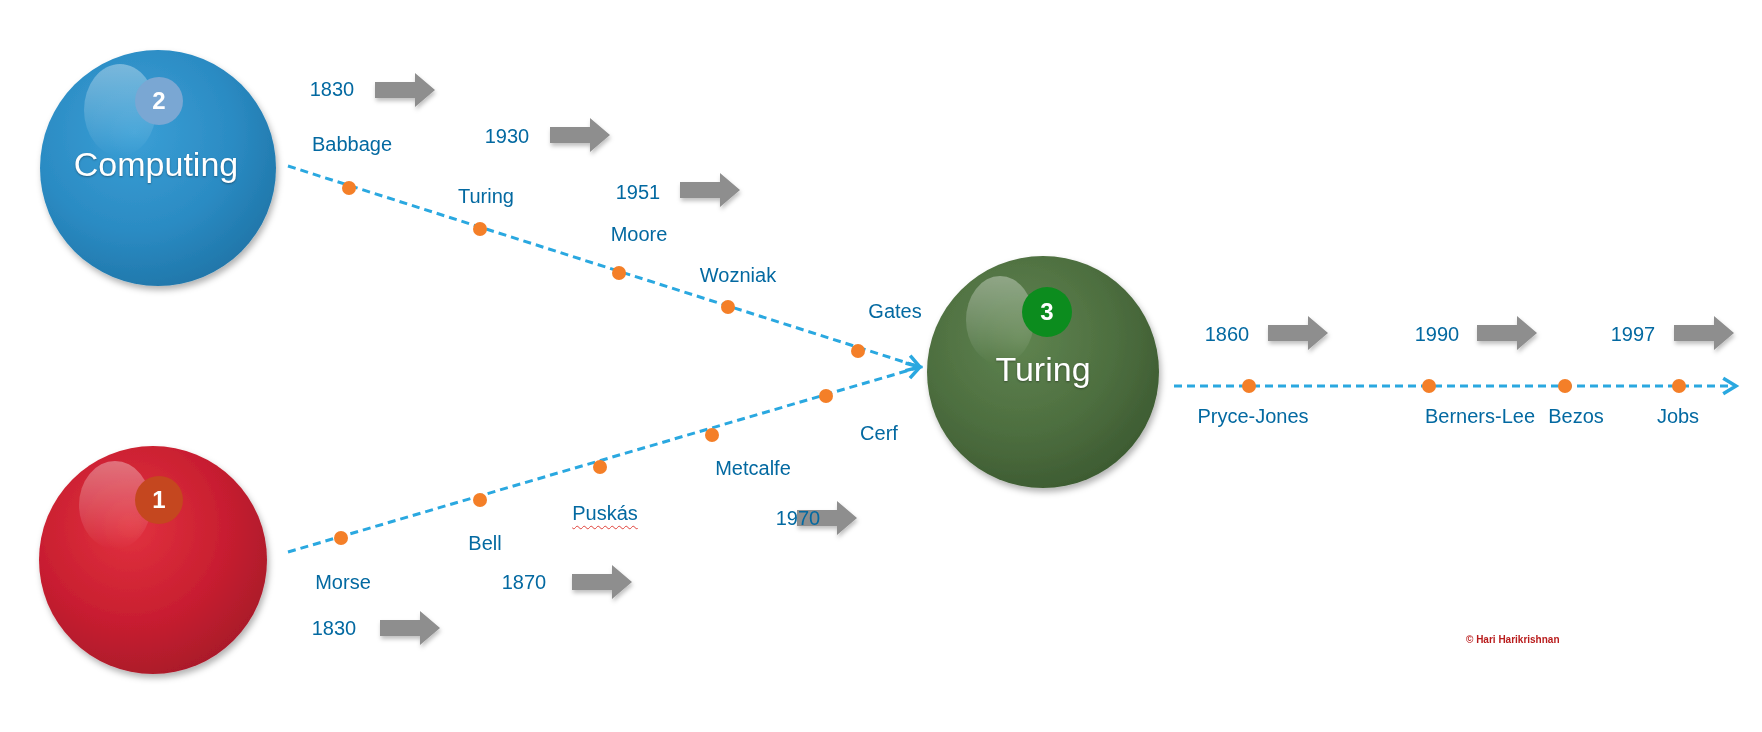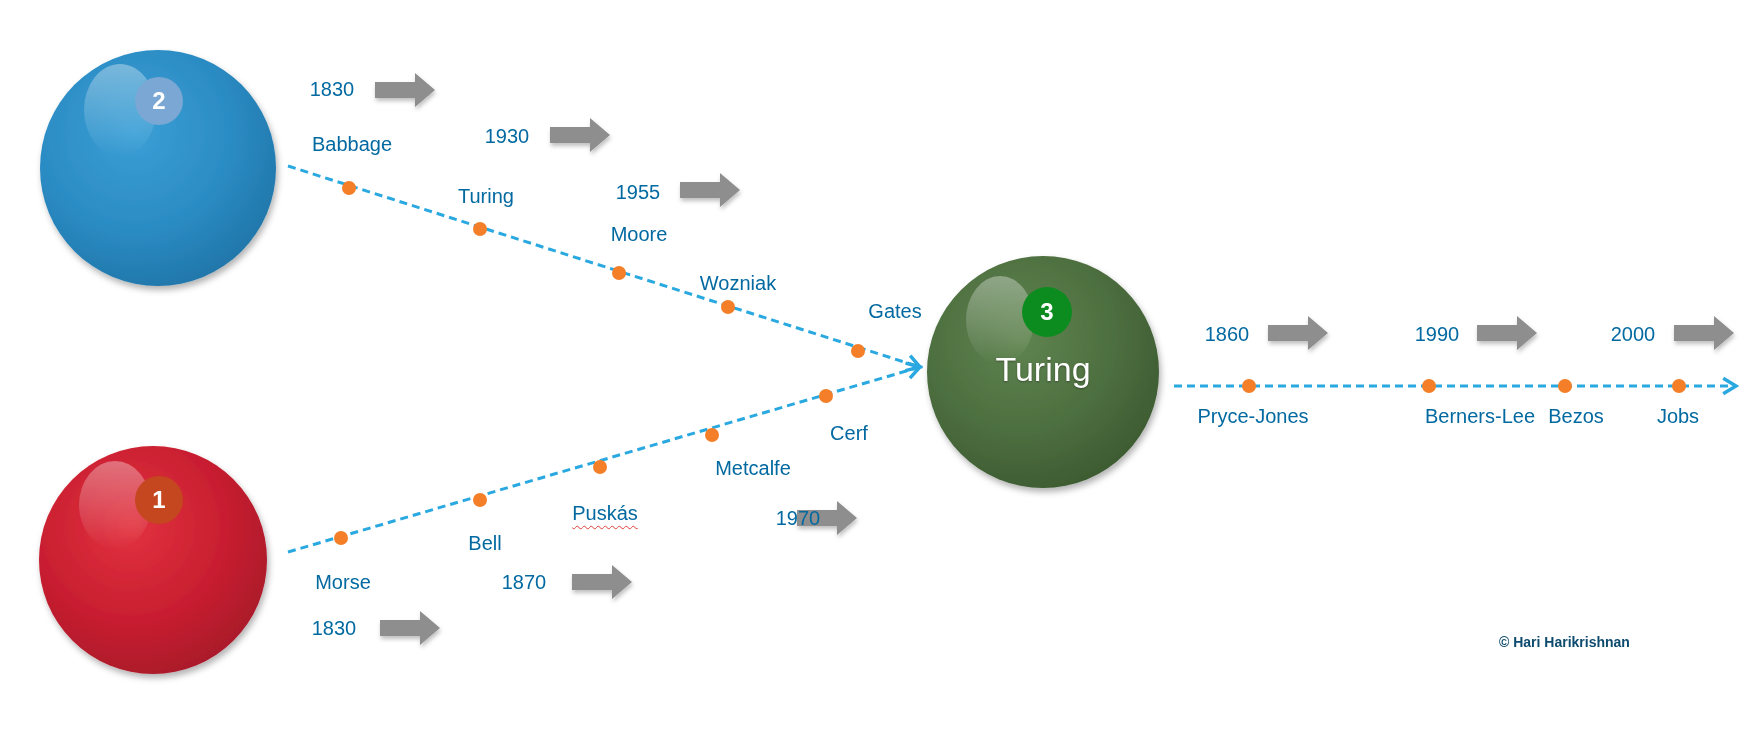--- a/index.html
+++ b/index.html
@@ -6,21 +6,21 @@
   body { width: 1762px; height: 732px; position: relative; overflow: hidden;
          font-family: "Liberation Sans", sans-serif; }
   #stage { position: absolute; left: 0; top: 0; width: 1762px; height: 732px; }
   .lbl { position: absolute; font-size: 20px; color: #0369a1; white-space: nowrap;
          transform: translate(-50%, -50%); line-height: 1; }
   .spell { text-decoration: underline wavy #e0413a; text-decoration-thickness: 1px; text-underline-offset: 5px; }
   .sphere-label { position: absolute; color: #fff; font-size: 34px; white-space: nowrap;
                   transform: translate(-50%, -50%); text-shadow: 0 1px 2px rgba(0,0,0,0.35); line-height: 1; }
   .badge-text { position: absolute; color: #fff; font-weight: bold; font-size: 24px;
                 transform: translate(-50%, -50%); line-height: 1; }
-  .copyright { position: absolute; left: 1499px; top: 634px; font-size: 14px; color: #0c4a6e;
+  .copyright { position: absolute; left: 1466px; top: 634px; font-size: 10px; color: #b91c1c;
                font-weight: bold; white-space: nowrap; }
 </style>
 </head>
 <body>
 
 <div id="stage">
   <svg id="svg" width="1762" height="732" viewBox="0 0 1762 732" xmlns="http://www.w3.org/2000/svg">
     <defs>
       <radialGradient id="gBlue" cx="40%" cy="35%" r="70%">
         <stop offset="0%" stop-color="#3a9fd6"></stop>
@@ -101,50 +101,51 @@
         <polygon points="572,574 612,574 612,565 632,582 612,599 612,590 572,590" fill="#8e8e8e" filter="url(#ashadow)"></polygon>
         <polygon points="797,510 837,510 837,501 857,518 837,535 837,526 797,526" fill="#8e8e8e" filter="url(#ashadow)"></polygon>
         <polygon points="1268,325 1308,325 1308,316 1328,333 1308,350 1308,341 1268,341" fill="#8e8e8e" filter="url(#ashadow)"></polygon>
         <polygon points="1477,325 1517,325 1517,316 1537,333 1517,350 1517,341 1477,341" fill="#8e8e8e" filter="url(#ashadow)"></polygon>
         <polygon points="1674,325 1714,325 1714,316 1734,333 1714,350 1714,341 1674,341" fill="#8e8e8e" filter="url(#ashadow)"></polygon>
       </g>
   </svg>
 
   
   <div class="badge-text" style="left:159px; top:101px;">2</div>
+  <div class="sphere-label" style="left:156px; top:164px;">Computing</div>
   <div class="badge-text" style="left:159px; top:500px;">1</div>
   <div class="badge-text" style="left:1047px; top:312px;">3</div>
   <div class="sphere-label" style="left:1043px; top:369px;">Turing</div>
 
   
   <div class="lbl" style="left:352px; top:144px;">Babbage</div>
   <div class="lbl" style="left:486px; top:196px;">Turing</div>
   <div class="lbl" style="left:615px; top:234px;margin-left:24px;">Moore</div>
-  <div class="lbl" style="left:738px; top:275px;margin-top:8px;">Wozniak</div>
+  <div class="lbl" style="left:738px; top:275px;">Wozniak</div>
   <div class="lbl" style="left:864px; top:311px;margin-left:31px;">Gates</div>
   
   <div class="lbl" style="left:332px; top:89px;">1830</div>
   <div class="lbl" style="left:507px; top:136px;text-align:right;">1930</div>
-  <div class="lbl" style="left:638px; top:192px;">1955</div>
+  <div class="lbl" style="left:638px; top:192px;">1951</div>
 
   
   <div class="lbl" style="left:343px; top:582px;">Morse</div>
   <div class="lbl" style="left:485px; top:543px;">Bell</div>
   <div class="lbl spell" style="left:605px; top:513px;">Puskás</div>
   <div class="lbl" style="left:753px; top:468px;">Metcalfe</div>
-  <div class="lbl" style="left:849px; top:433px;">Cerf</div>
+  <div class="lbl" style="left:879px; top:433px;">Cerf</div>
   
   <div class="lbl" style="left:334px; top:628px;">1830</div>
   <div class="lbl" style="left:524px; top:582px;">1870</div>
   <div class="lbl" style="left:750px; top:518px;margin-left:48px;">1970</div>
 
   
   <div class="lbl" style="left:1253px; top:416px;">Pryce-Jones</div>
   <div class="lbl" style="left:1432px; top:416px;margin-left:48px;">Berners-Lee</div>
   <div class="lbl" style="left:1576px; top:416px;">Bezos</div>
   <div class="lbl" style="left:1678px; top:416px;">Jobs</div>
   
   <div class="lbl" style="left:1227px; top:334px;">1860</div>
   <div class="lbl" style="left:1437px; top:334px;">1990</div>
-  <div class="lbl" style="left:1633px; top:334px;">2000</div>
+  <div class="lbl" style="left:1633px; top:334px;">1997</div>
 
   <div class="copyright">© Hari Harikrishnan</div>
 </div>
 
 </body></html>

